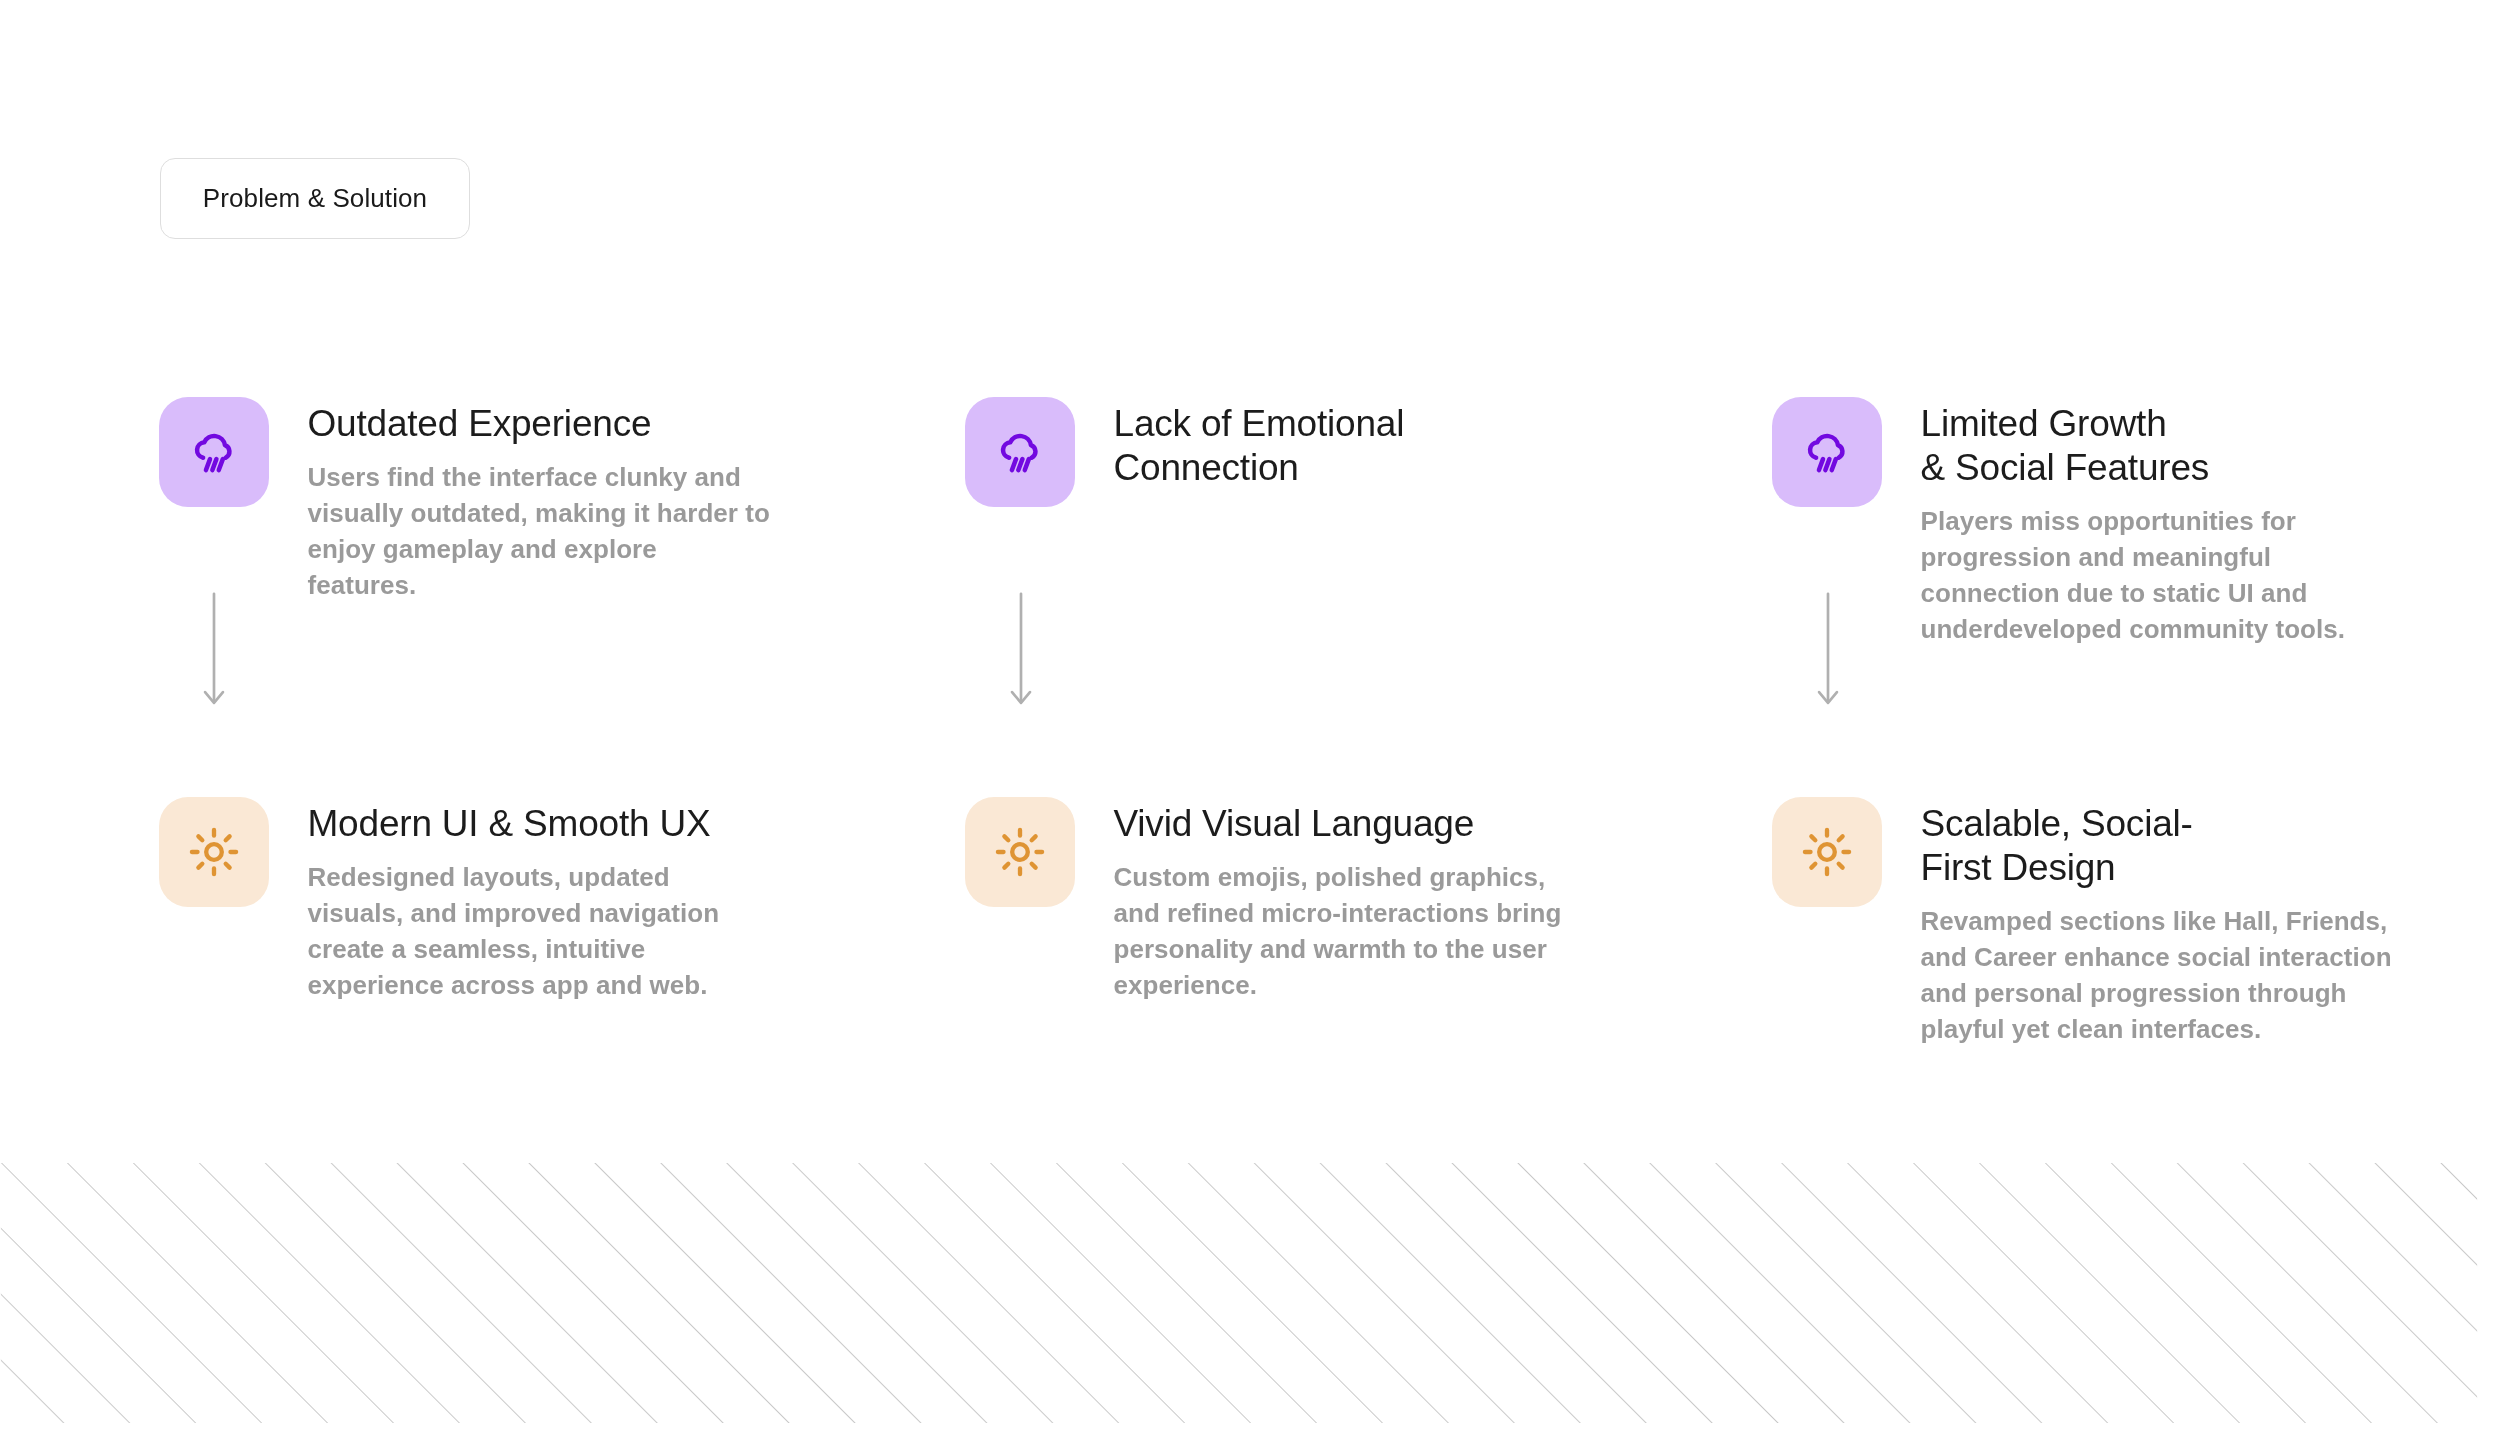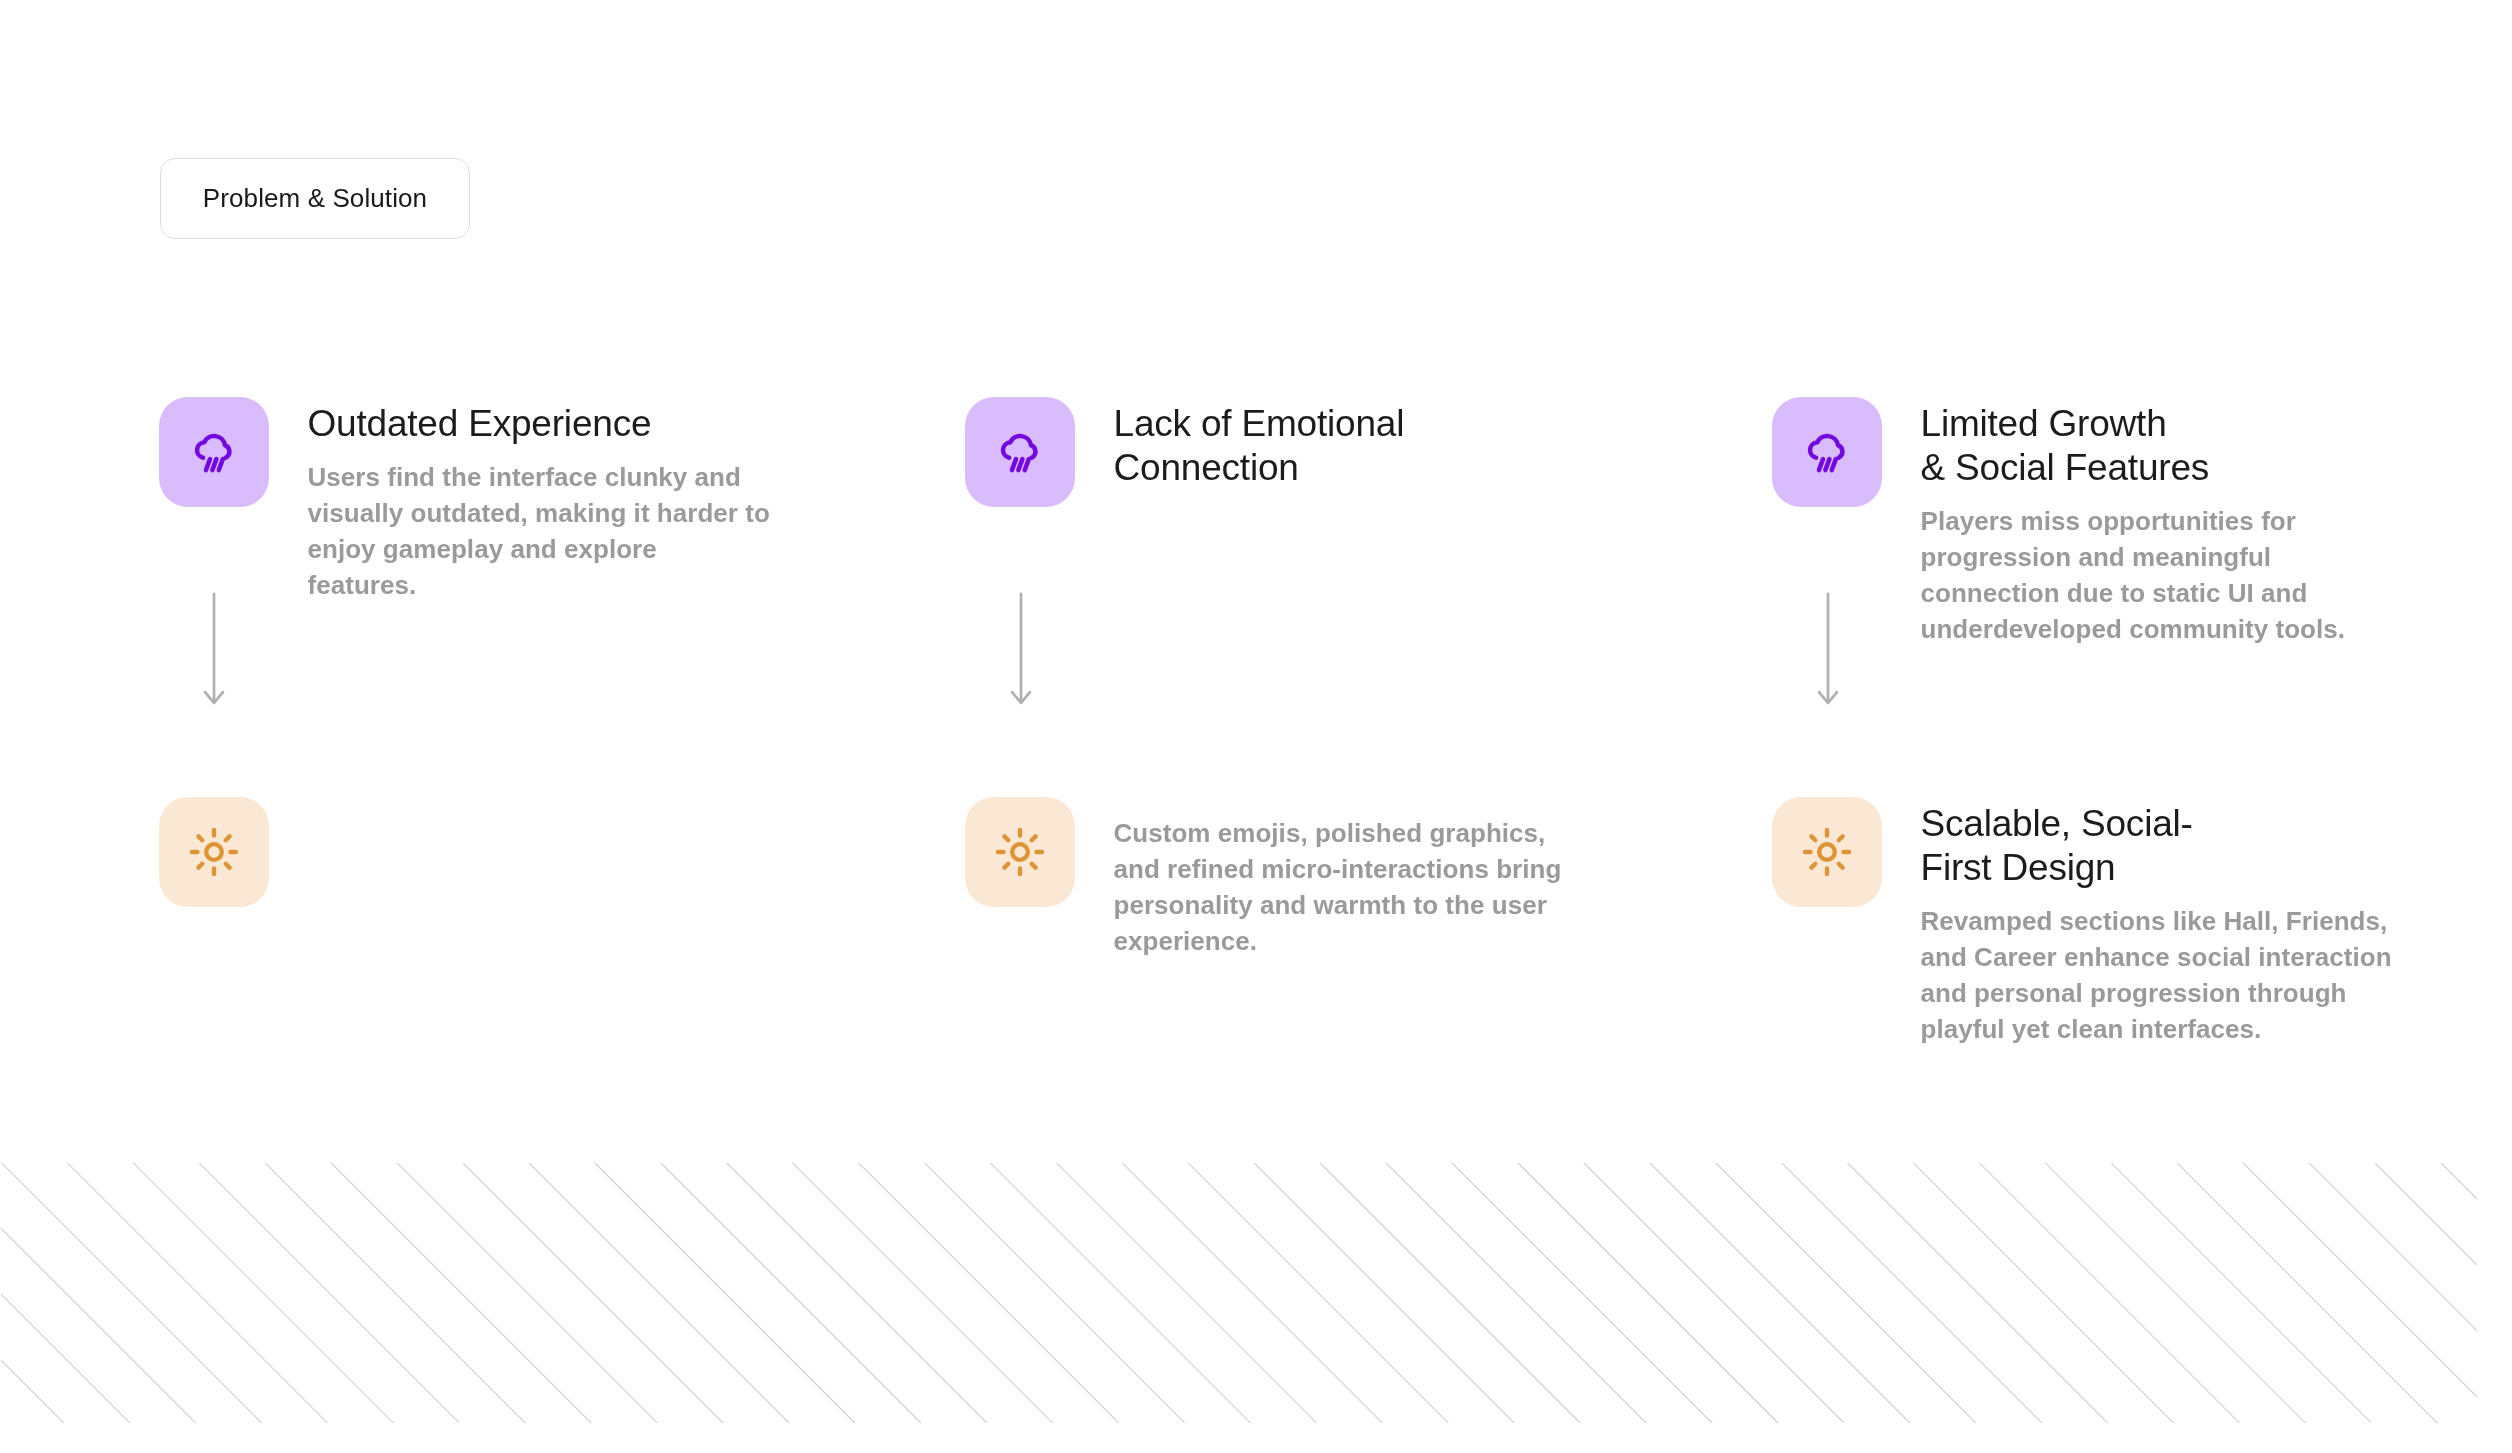--- a/index.html
+++ b/index.html
@@ -200,37 +200,42 @@
           <line x1="12" y1="1.8" x2="12" y2="4.4"></line>
           <line x1="12" y1="19.6" x2="12" y2="22.2"></line>
           <line x1="1.8" y1="12" x2="4.4" y2="12"></line>
           <line x1="19.6" y1="12" x2="22.2" y2="12"></line>
           <line x1="4.8" y1="4.8" x2="6.6" y2="6.6"></line>
           <line x1="17.4" y1="17.4" x2="19.2" y2="19.2"></line>
           <line x1="4.8" y1="19.2" x2="6.6" y2="17.4"></line>
           <line x1="17.4" y1="6.6" x2="19.2" y2="4.8"></line>
         </svg>
       </div>
+      <div class="card-text">
+        <div class="card-title">Modern UI &amp; Smooth UX</div>
+        <div class="card-desc">Redesigned layouts, updated visuals, and improved navigation create a seamless, intuitive experience across app and web.</div>
+      </div>
     </div>
 
     <div class="card col2 row2">
       <div class="icon-box peach">
         <svg width="52" height="52" viewBox="0 0 24 24" fill="none" stroke="#df9433" stroke-width="2" stroke-linecap="round" stroke-linejoin="round">
           <circle cx="12" cy="12" r="3.6"></circle>
           <line x1="12" y1="1.8" x2="12" y2="4.4"></line>
           <line x1="12" y1="19.6" x2="12" y2="22.2"></line>
           <line x1="1.8" y1="12" x2="4.4" y2="12"></line>
           <line x1="19.6" y1="12" x2="22.2" y2="12"></line>
           <line x1="4.8" y1="4.8" x2="6.6" y2="6.6"></line>
           <line x1="17.4" y1="17.4" x2="19.2" y2="19.2"></line>
           <line x1="4.8" y1="19.2" x2="6.6" y2="17.4"></line>
           <line x1="17.4" y1="6.6" x2="19.2" y2="4.8"></line>
         </svg>
       </div>
       <div class="card-text">
+        <div class="card-title">Vivid Visual Language</div>
         <div class="card-desc">Custom emojis, polished graphics, and refined micro-interactions bring personality and warmth to the user experience.</div>
       </div>
     </div>
 
     <div class="card col3 row2">
       <div class="icon-box peach">
         <svg width="52" height="52" viewBox="0 0 24 24" fill="none" stroke="#df9433" stroke-width="2" stroke-linecap="round" stroke-linejoin="round">
           <circle cx="12" cy="12" r="3.6"></circle>
           <line x1="12" y1="1.8" x2="12" y2="4.4"></line>
           <line x1="12" y1="19.6" x2="12" y2="22.2"></line>

